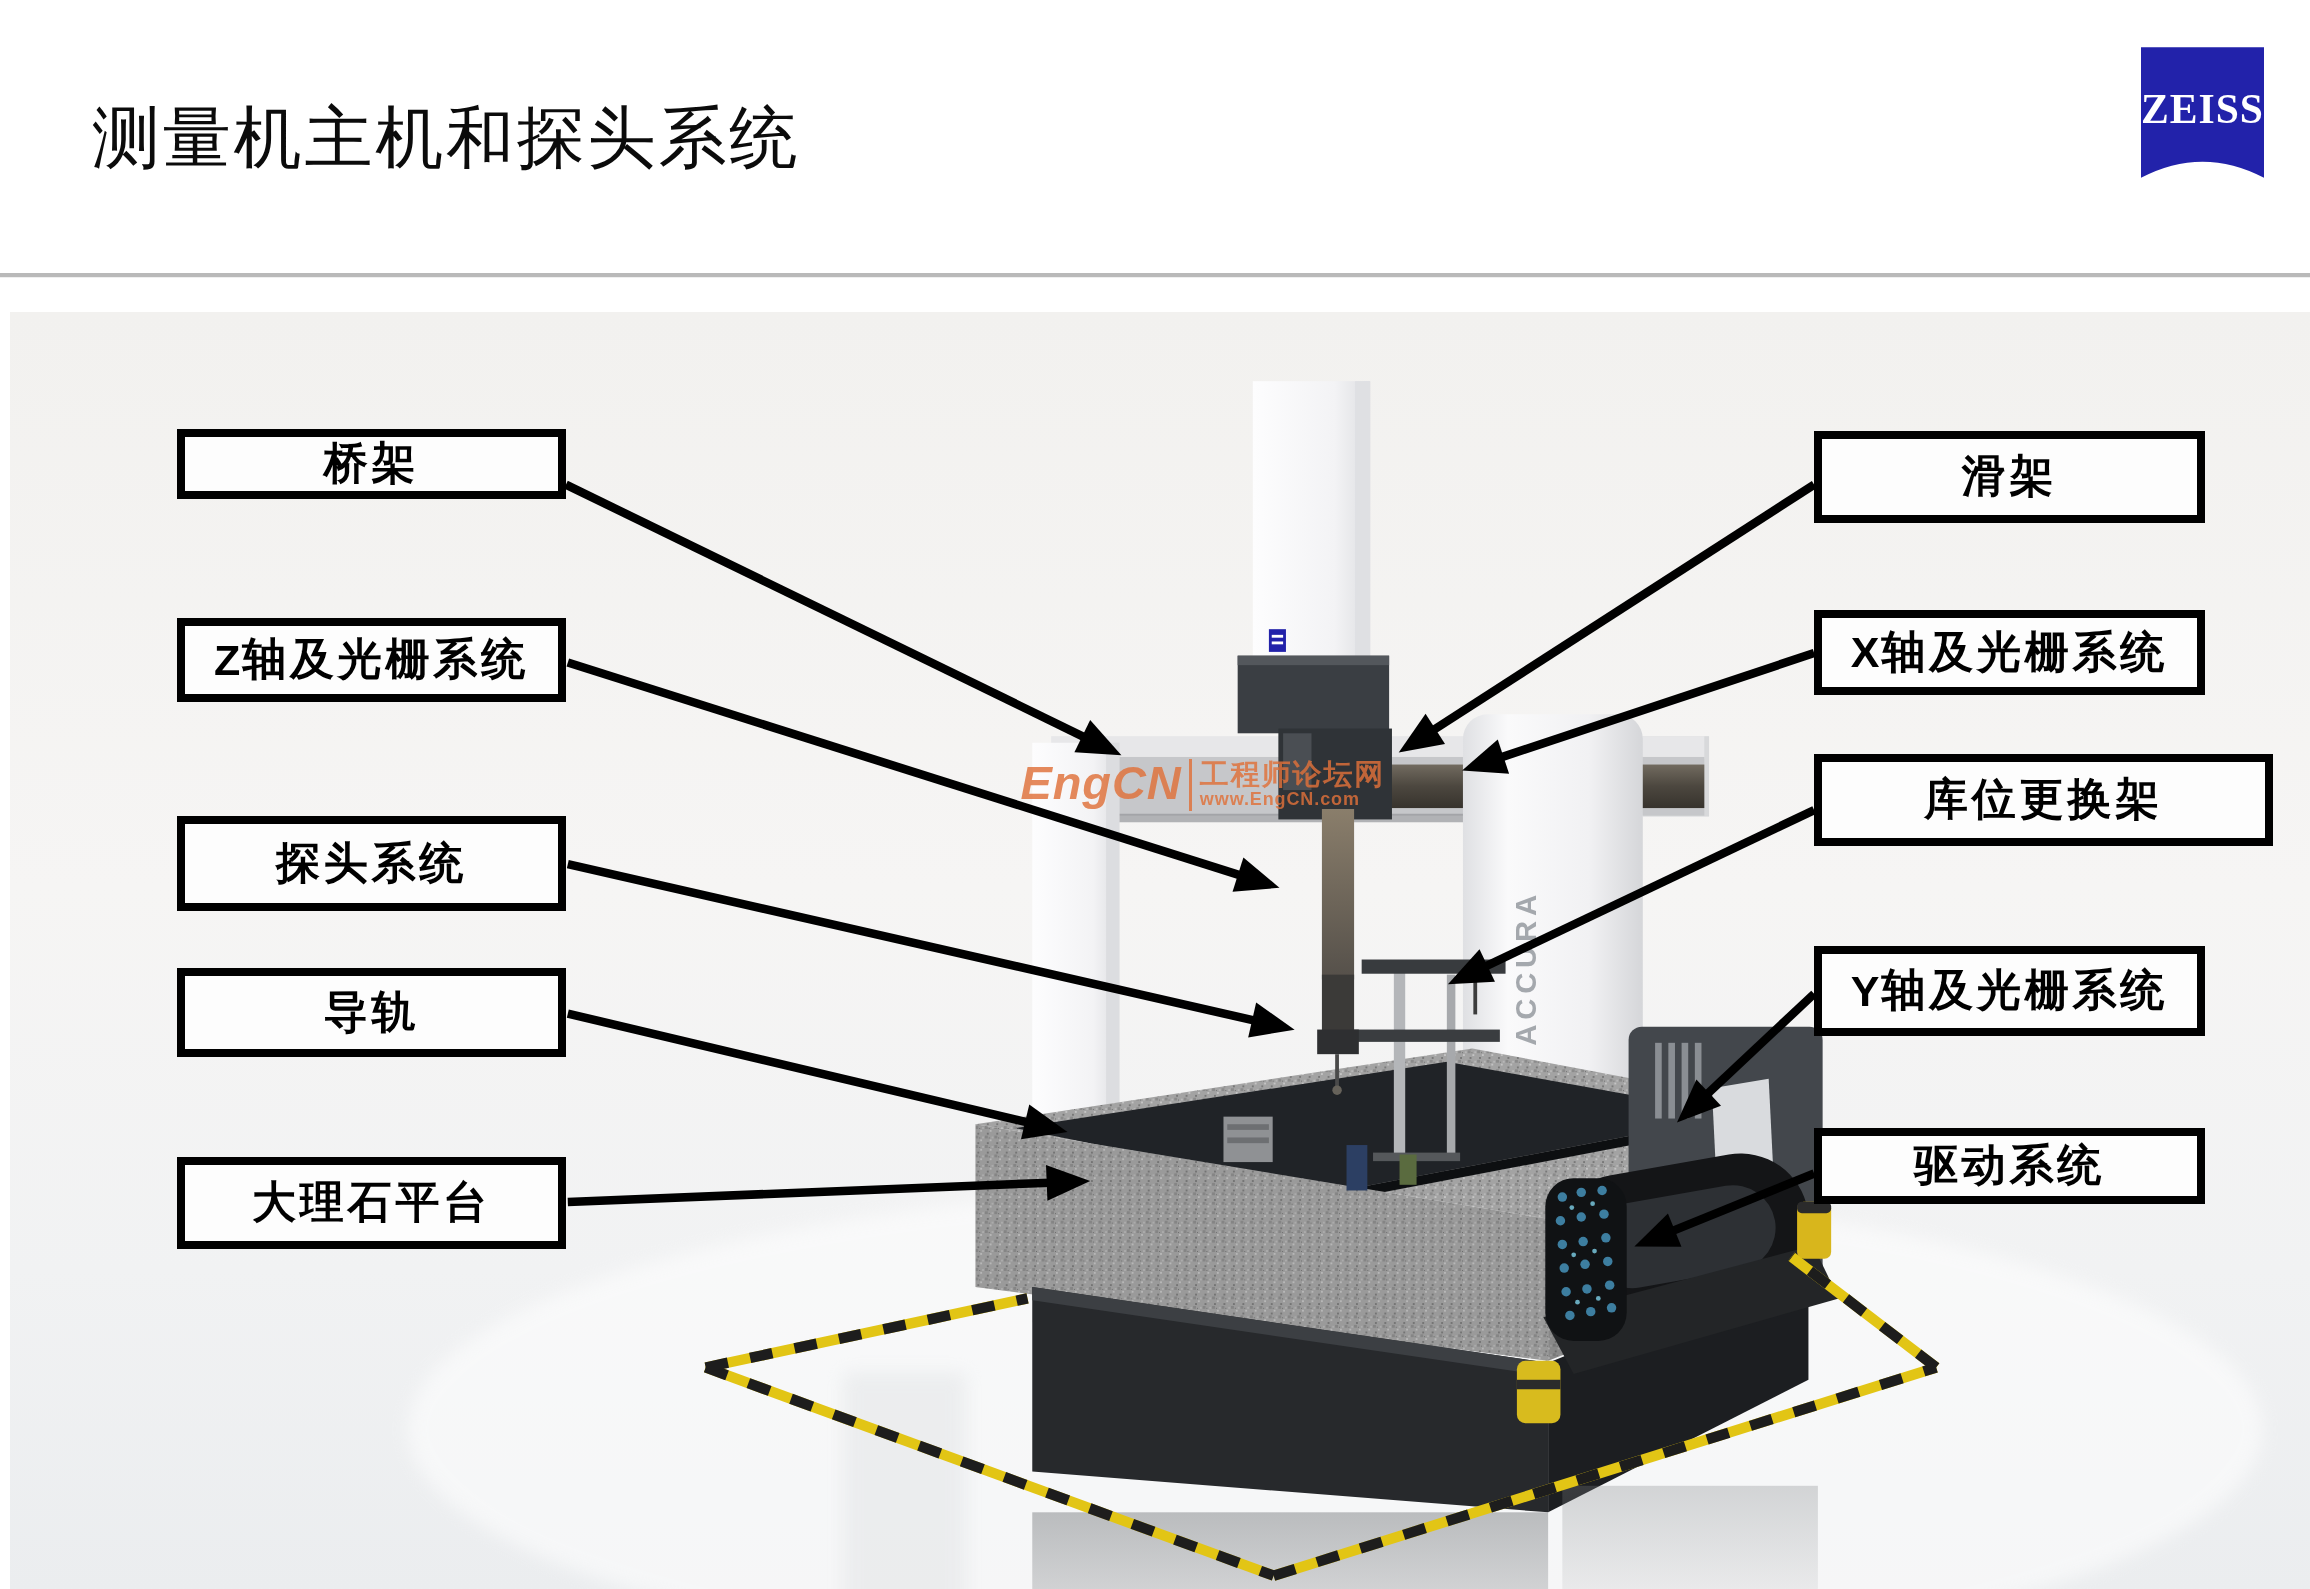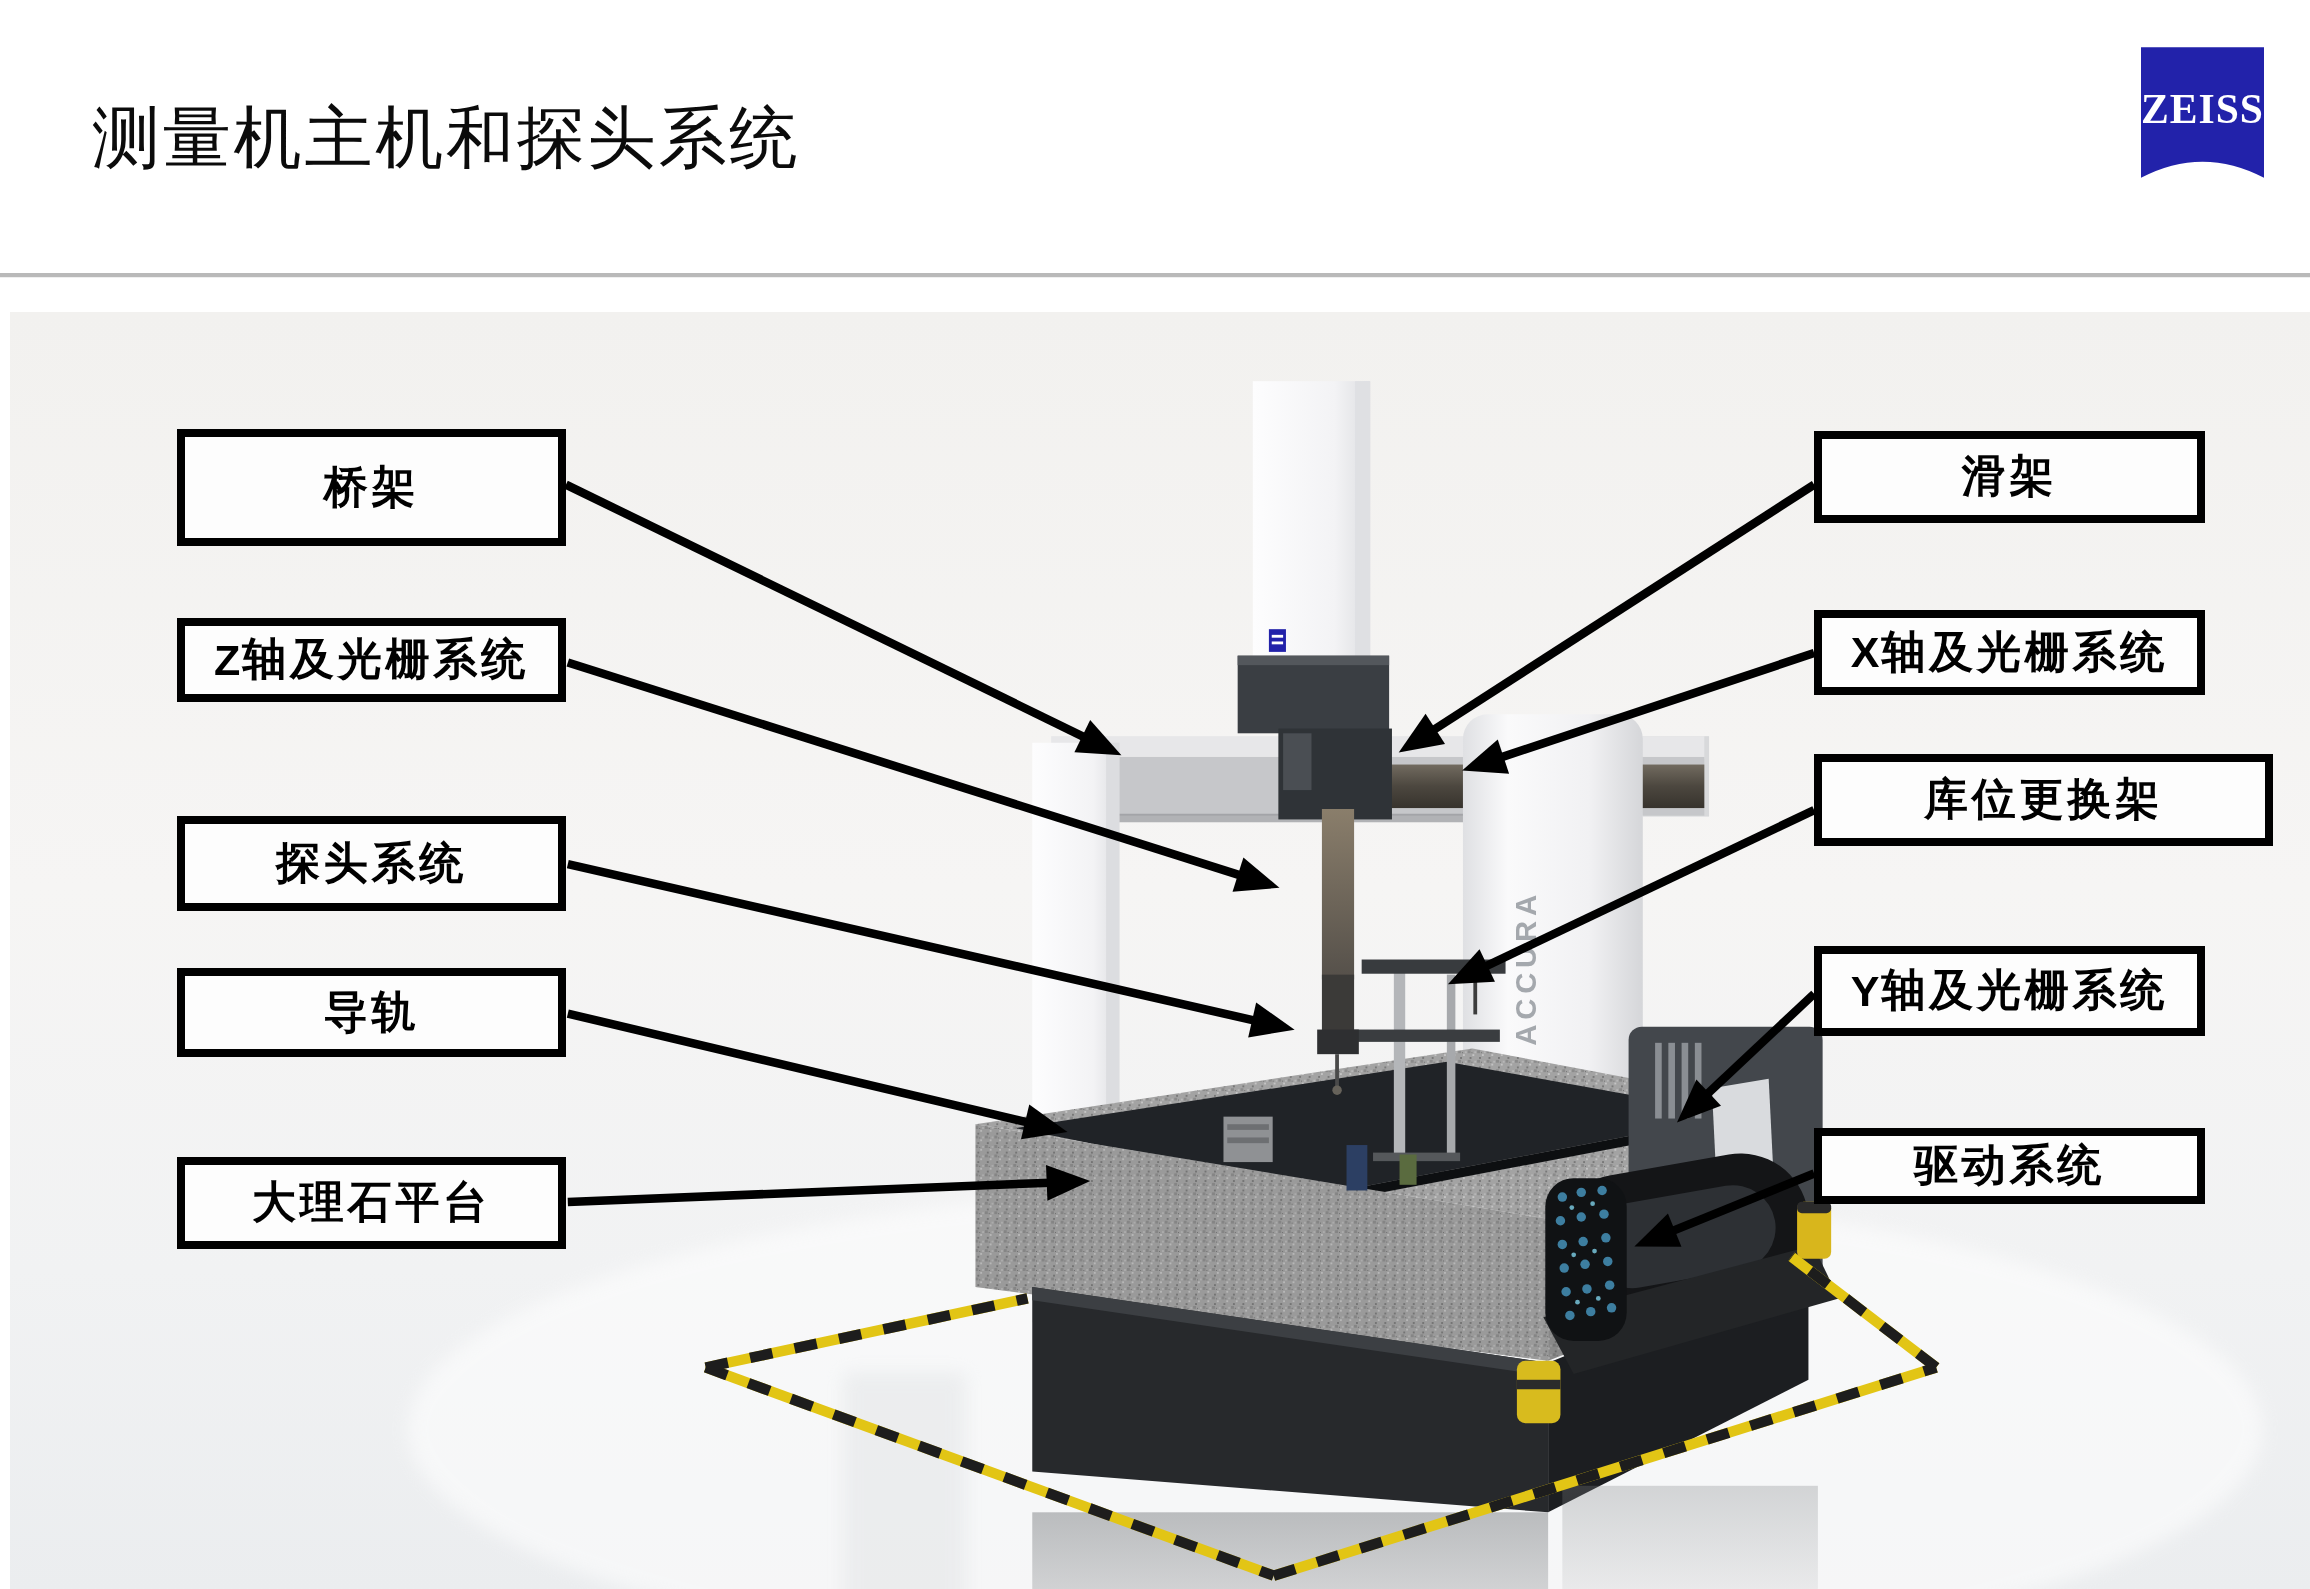--- a/index.html
+++ b/index.html
@@ -240,20 +240,27 @@
         </g>
         <g stroke="#1d1d1d" stroke-width="11" stroke-dasharray="24 24">
           <path d="M735,1115 L1335,1335"></path>
             <path d="M1335,1335 L2035,1115"></path>
           <path d="M735,1115 L1075,1042"></path>
             <path d="M2035,1115 L1882,998"></path>
         </g>
       </g>
     </svg>
 
+    <div id="watermark">
+      <span class="wm-brand">EngCN</span>
+      <div class="wm-right">
+        <div class="wm-forum">工程师论坛网</div>
+        <div class="wm-url">www.EngCN.com</div>
+      </div>
+    </div>
   </div>
 
   <svg id="arrow-svg" width="2311" height="1590" viewBox="0 0 2442 1680">
       <line x1="598" y1="512" x2="1160.1883063646826" y2="785.911168007324" stroke="#000" stroke-width="9"></line>
       <polygon points="1185,798 1135.3251552505271,794.932460413331 1151.9691992984144,760.7714329444157" fill="#000"></polygon>
       <line x1="600" y1="700" x2="1325.6864121540223" y2="929.6720293785336" stroke="#000" stroke-width="9"></line>
       <polygon points="1352,938 1302.4109970027957,942.2344753799321 1313.8770435106117,906.0056225485132" fill="#000"></polygon>
       <line x1="600" y1="913" x2="1341.0897794205725" y2="1081.8681138002607" stroke="#000" stroke-width="9"></line>
       <polygon points="1368,1088 1318.928406360554,1096.3053415152576 1327.3708583746877,1059.2550378189444" fill="#000"></polygon>
       <line x1="600" y1="1071" x2="1101.1423837911082" y2="1189.6416628293343" stroke="#000" stroke-width="9"></line>
@@ -266,21 +273,21 @@
       <polygon points="1545,814 1582.6311041560036,781.4285401002656 1594.6477592646436,817.4785054261853" fill="#000"></polygon>
       <line x1="1917" y1="856" x2="1554.9260890759772" y2="1028.1488362016025" stroke="#000" stroke-width="9"></line>
       <polygon points="1530,1040 1563.3850719320799,1003.0887961170343 1579.7018916545112,1037.4073245549741" fill="#000"></polygon>
       <line x1="1917" y1="1050" x2="1792.1308967691868" y2="1167.118607168211" stroke="#000" stroke-width="9"></line>
       <polygon points="1772,1186 1792.5534343325583,1140.6727859102589 1818.549554898065,1168.389237983777" fill="#000"></polygon>
       <line x1="1917" y1="1240" x2="1752.5792704979485" y2="1306.6336640613576" stroke="#000" stroke-width="9"></line>
       <polygon points="1727,1317 1762.4958717417182,1282.1138553391825 1776.768363251443,1317.3316915320102" fill="#000"></polygon>
     </svg>
 
   <div id="label-layer">
-      <div class="label-box" style="left: 177px; top: 429px; width: 389px; height: 117px;">
+      <div class="label-box" style="left: 177px; top: 429px; width: 389px; height: 70px;">
         <span class="cn">桥架</span>
       </div>
       <div class="label-box" style="left: 177px; top: 618px; width: 389px; height: 84px;">
         <span class="latin">Z</span>
         <span class="cn">轴及光栅系统</span>
       </div>
       <div class="label-box" style="left: 177px; top: 816px; width: 389px; height: 95px;">
         <span class="cn">探头系统</span>
       </div>
       <div class="label-box" style="left: 177px; top: 1157px; width: 389px; height: 92px;">

